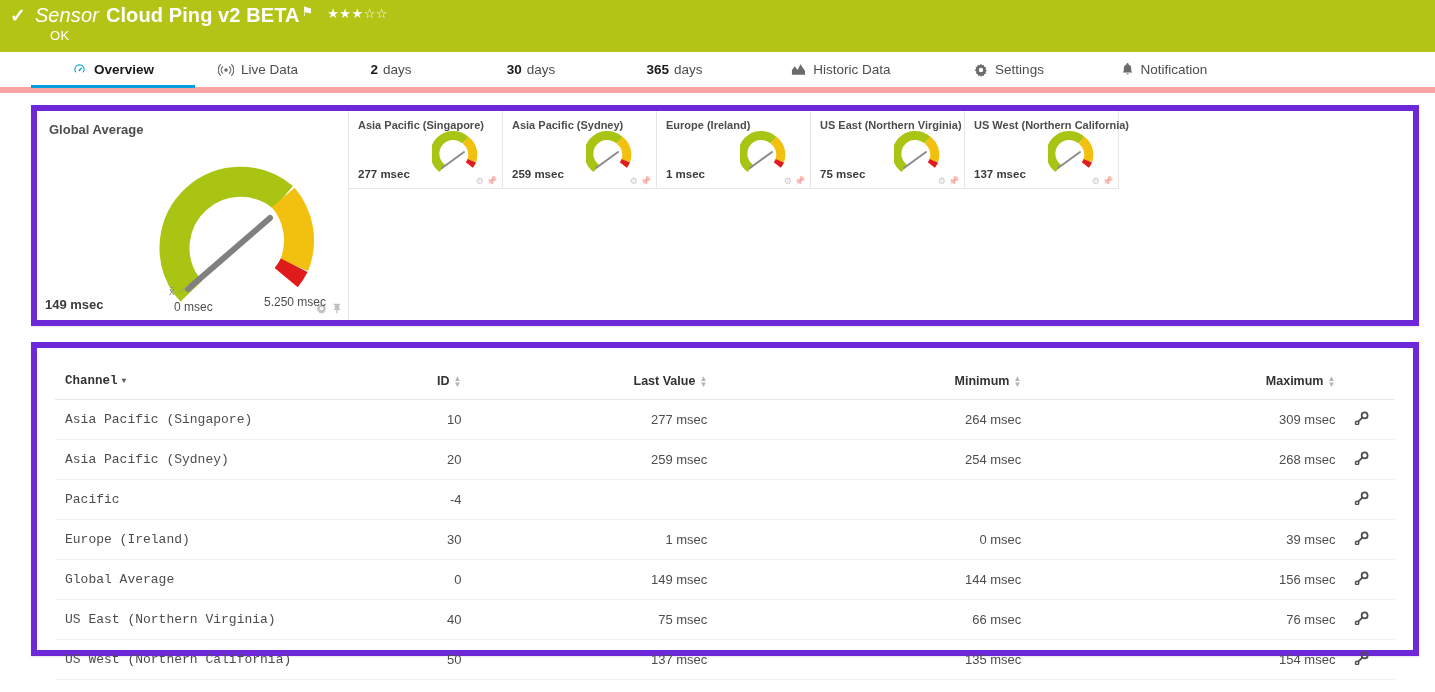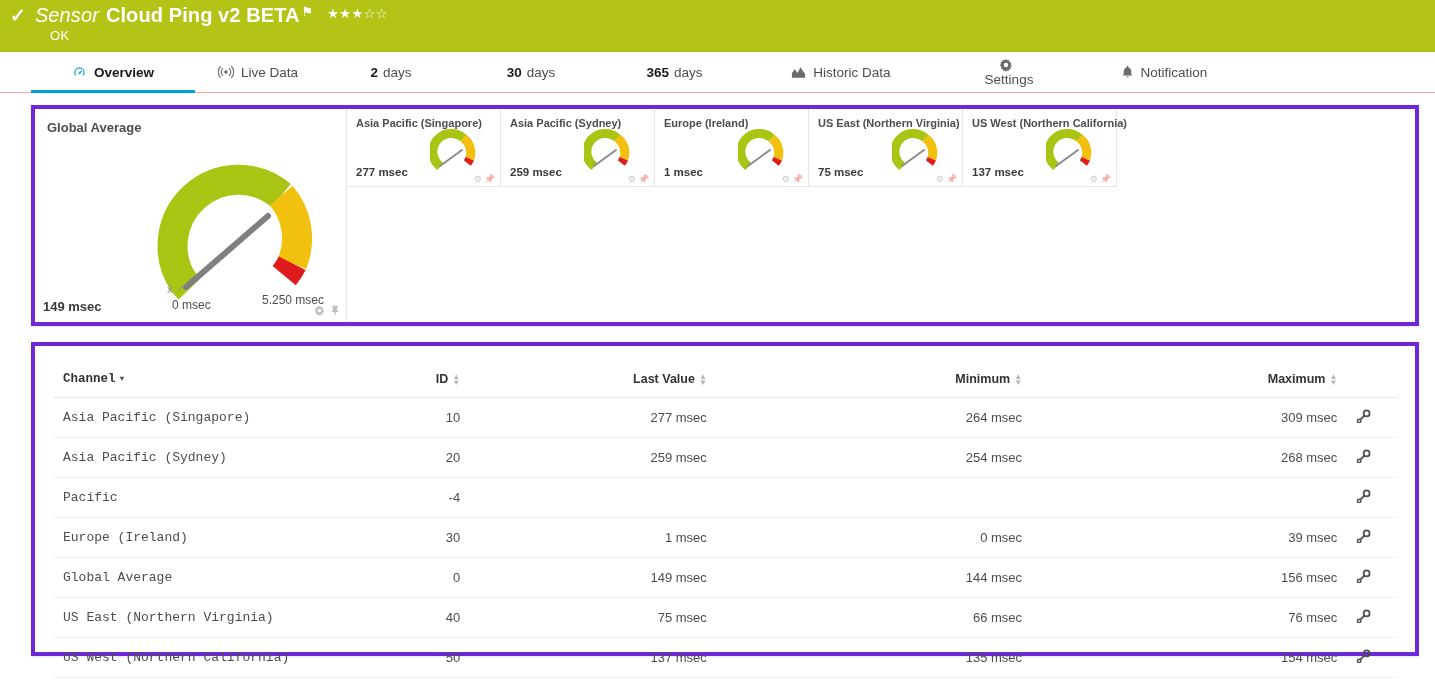--- a/index.html
+++ b/index.html
@@ -63,21 +63,21 @@
     top: 28px;
     font-size: 13px;
     color: #ffffff;
     letter-spacing: .3px;
   }
 
   
   #tab-bar {
     height: 41px;
     background: #ffffff;
-    border-bottom: 1px solid #fca5a5;
+    border-bottom: 6px solid #fca5a5;
     display: flex;
     align-items: stretch;
     padding-left: 31px;
     position: relative;
   }
   .tab {
     display: flex;
     align-items: center;
     justify-content: center;
     font-size: 13.5px;
@@ -105,30 +105,30 @@
   .tab .unit { color: #4d4d4d; }
 
   
   .t-overview  { width: 164px; }
   .t-live      { width: 126px; }
   .t-2d        { width: 140px; }
   .t-30d       { width: 140px; }
   .t-365d      { width: 147px; }
   .t-historic  { width: 186px; }
   .t-log       { width: 148px; }
-  .t-settings  { width: 150px; flex-direction: column; }
+  .t-settings  { width: 150px; }
   .t-notif     { width: 160px; }
 
   
   #content {
     padding: 12px 16px 0 31px;
   }
   .card {
     background: #ffffff;
-    border: 4px solid #6d28d9;
+    border: 6px solid #6d28d9;
     box-shadow: 0 1px 2px rgba(0,0,0,.10);
   }
 
   
   #gauges-card {
     height: 221px;
     position: relative;
     margin-bottom: 16px;
   }
   #gauge-main {

